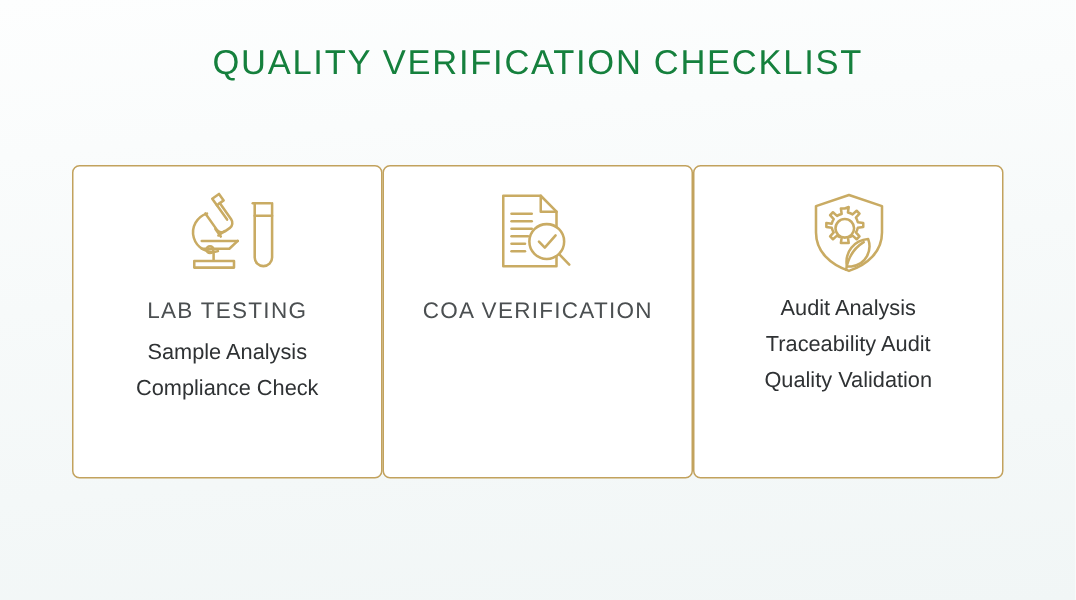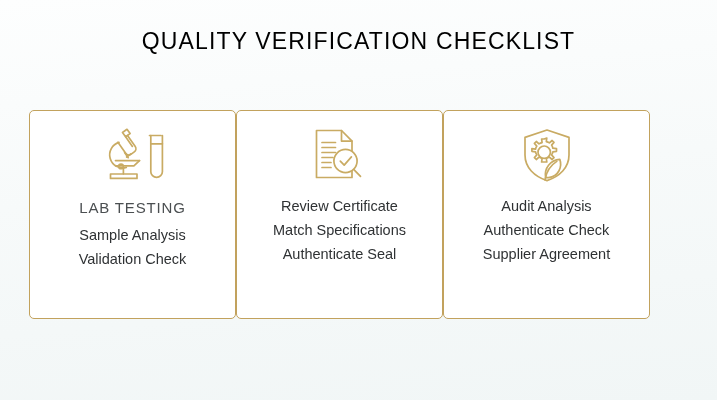--- a/index.html
+++ b/index.html
@@ -20,32 +20,32 @@
     box-sizing: border-box;
   }
   .page-title {
     position: absolute;
     top: 28px;
     left: 0;
     width: 717px;
     text-align: center;
     font-size: 23px;
     letter-spacing: 1.15px;
-    color: #000000;
+    color: #15803d;
     font-weight: 400;
     white-space: nowrap;
   }
   .cards-row {
     position: absolute;
     top: 110px;
     left: 29px;
     width: 659px;
     height: 209px;
     display: flex;
-    justify-content: flex-start;
+    justify-content: center;
     align-items: stretch;
   }
   .card {
     width: 207px;
     height: 209px;
     box-sizing: border-box;
     background: #ffffff;
     border: 1.6px solid #c2a25d;
     border-radius: 5px;
     display: flex;
@@ -119,21 +119,21 @@
           <path d="M13.5 47.0 l26.5 0 0 4.4 -26.5 0 z"></path>
 
           <path d="M52.5 8.5 l11.6 0"></path>
           <path d="M53.8 8.5 l0 36.2 c0 3.1 2.6 5.7 5.8 5.7 3.2 0 5.8 -2.6 5.8 -5.7 l0 -36.2"></path>
           <path d="M53.8 16.8 l11.6 0"></path>
         </svg>
       </div>
       <div class="card-heading">LAB TESTING</div>
       <div class="card-items">
         <div class="card-item">Sample Analysis</div>
-        <div class="card-item">Validation Check</div>
+        <div class="card-item">Compliance Check</div>
       </div>
     </div>
 
     <div class="card">
       <div class="card-icon">
         <svg width="66" height="58" viewBox="0 0 66 58" fill="none" stroke="#c9ab63" stroke-width="1.7" stroke-linecap="round" stroke-linejoin="round">
 
           <path d="M9.5 3.5 l25.0 0 10.5 10.6 0 36.4 -35.5 0 z"></path>
           <path d="M34.5 3.5 l0 10.6 10.5 0"></path>
 
@@ -143,43 +143,39 @@
           <path d="M15.0 30.5 l11.0 0"></path>
           <path d="M15.0 35.5 l9.0 0"></path>
           <path d="M15.0 40.5 l9.0 0"></path>
 
           <circle cx="38.5" cy="34.0" r="11.6" fill="#ffffff"></circle>
           <path d="M33.3 34.1 l3.9 4.0 7.2 -8.2"></path>
 
           <path d="M46.9 42.6 l6.6 6.8"></path>
         </svg>
       </div>
-      <div class="card-items">
-        <div class="card-item">Review Certificate</div>
-        <div class="card-item">Match Specifications</div>
-        <div class="card-item">Authenticate Seal</div>
-      </div>
+      <div class="card-heading">COA VERIFICATION</div>
     </div>
 
     <div class="card">
       <div class="card-icon">
         <svg width="66" height="58" viewBox="0 0 66 58" fill="none" stroke="#c9ab63" stroke-width="1.7" stroke-linecap="round" stroke-linejoin="round">
 
           <path d="M33.0 3.0 L55.0 10.4 L55.0 28.0 C55.0 40.6 45.6 49.4 33.0 53.6 C20.4 49.4 11.0 40.6 11.0 28.0 L11.0 10.4 Z"></path>
 
           <g transform="translate(30.2 25.2)">
             <circle cx="0" cy="0" r="6.2"></circle>
             <path d="M0 -13.2 l-2.6 0 0.5 3.6 a10 10 0 0 0 -3.1 1.3 l-2.7 -2.4 -1.9 1.9 2.4 2.7 a10 10 0 0 0 -1.3 3.1 l-3.6 -0.5 0 2.6 3.6 0.5 a10 10 0 0 0 1.3 3.1 l-2.4 2.7 1.9 1.9 2.7 -2.4 a10 10 0 0 0 3.1 1.3 l-0.5 3.6 2.6 0 2.6 0 -0.5 -3.6 a10 10 0 0 0 3.1 -1.3 l2.7 2.4 1.9 -1.9 -2.4 -2.7 a10 10 0 0 0 1.3 -3.1 l3.6 -0.5 0 -2.6 -3.6 -0.5 a10 10 0 0 0 -1.3 -3.1 l2.4 -2.7 -1.9 -1.9 -2.7 2.4 a10 10 0 0 0 -3.1 -1.3 l0.5 -3.6 z"></path>
           </g>
 
           <path d="M31.6 50.6 c-1.6 -9.6 4.8 -17.4 14.2 -18.2 2.6 7.2 -1.0 17.0 -11.2 18.2 -1.0 0.1 -2.0 0.1 -3.0 0 z" fill="#ffffff"></path>
           <path d="M31.0 52.8 c1.4 -8.2 5.6 -14.6 11.8 -18.4"></path>
         </svg>
       </div>
       <div class="card-items">
         <div class="card-item">Audit Analysis</div>
-        <div class="card-item">Authenticate Check</div>
-        <div class="card-item">Supplier Agreement</div>
+        <div class="card-item">Traceability Audit</div>
+        <div class="card-item">Quality Validation</div>
       </div>
     </div>
 
   </div>
 </div>
 
 </body></html>

